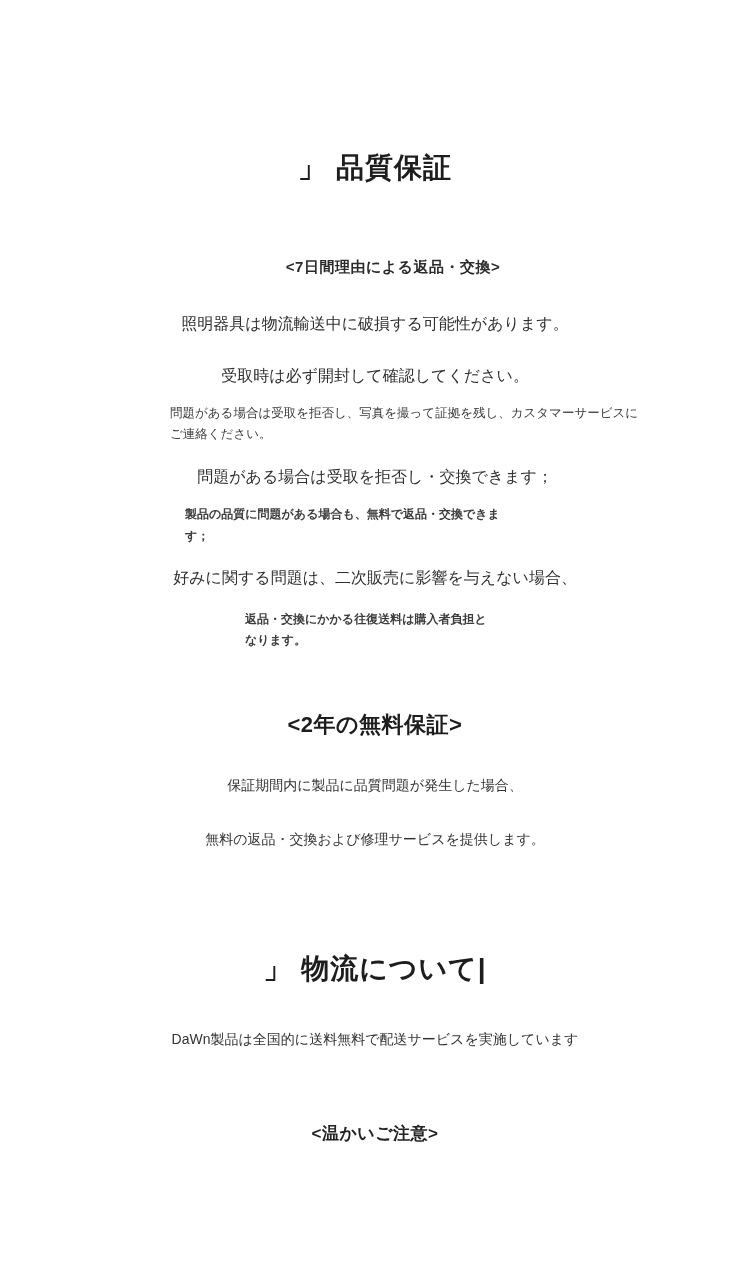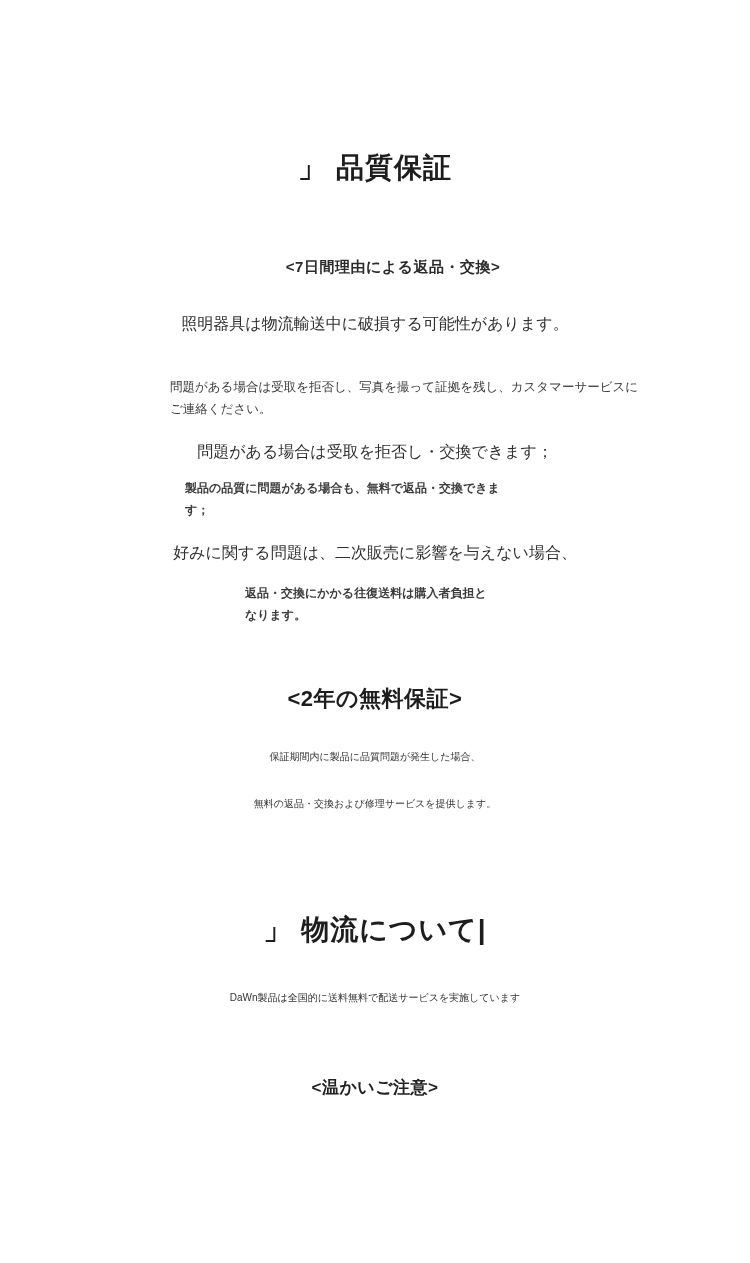--- a/index.html
+++ b/index.html
@@ -50,21 +50,21 @@
     font-weight: 700;
     color: #222;
     letter-spacing: 0.5px;
   }
   .line-lg {
     font-size: 16px;
     color: #2f2f2f;
     line-height: 1.6;
   }
   .line-md {
-    font-size: 10px;
+    font-size: 14px;
     color: #333;
     line-height: 1.7;
   }
   .line-sm {
     font-size: 12.5px;
     color: #3a3a3a;
     line-height: 1.75;
   }
   .line-xs {
     font-size: 12px;
@@ -105,20 +105,21 @@
   <div class="gap-a"></div>
 
   <div class="block center sub-head">&lt;7日間理由による返品・交換&gt;</div>
 
   <div class="gap-i"></div>
 
   <div class="block center line-lg">照明器具は物流輸送中に破損する可能性があります。</div>
 
   <div class="gap-b"></div>
 
+  <div class="block center line-lg">受取時は必ず開封して確認してください。</div>
 
   <div class="gap-c"></div>
 
   <div class="indent-left line-sm">問題がある場合は受取を拒否し、写真を撮って証拠を残し、カスタマーサービスにご連絡ください。</div>
 
   <div class="gap-d"></div>
 
   <div class="block center line-lg">問題がある場合は受取を拒否し・交換できます；</div>
 
   <div class="gap-c"></div>

